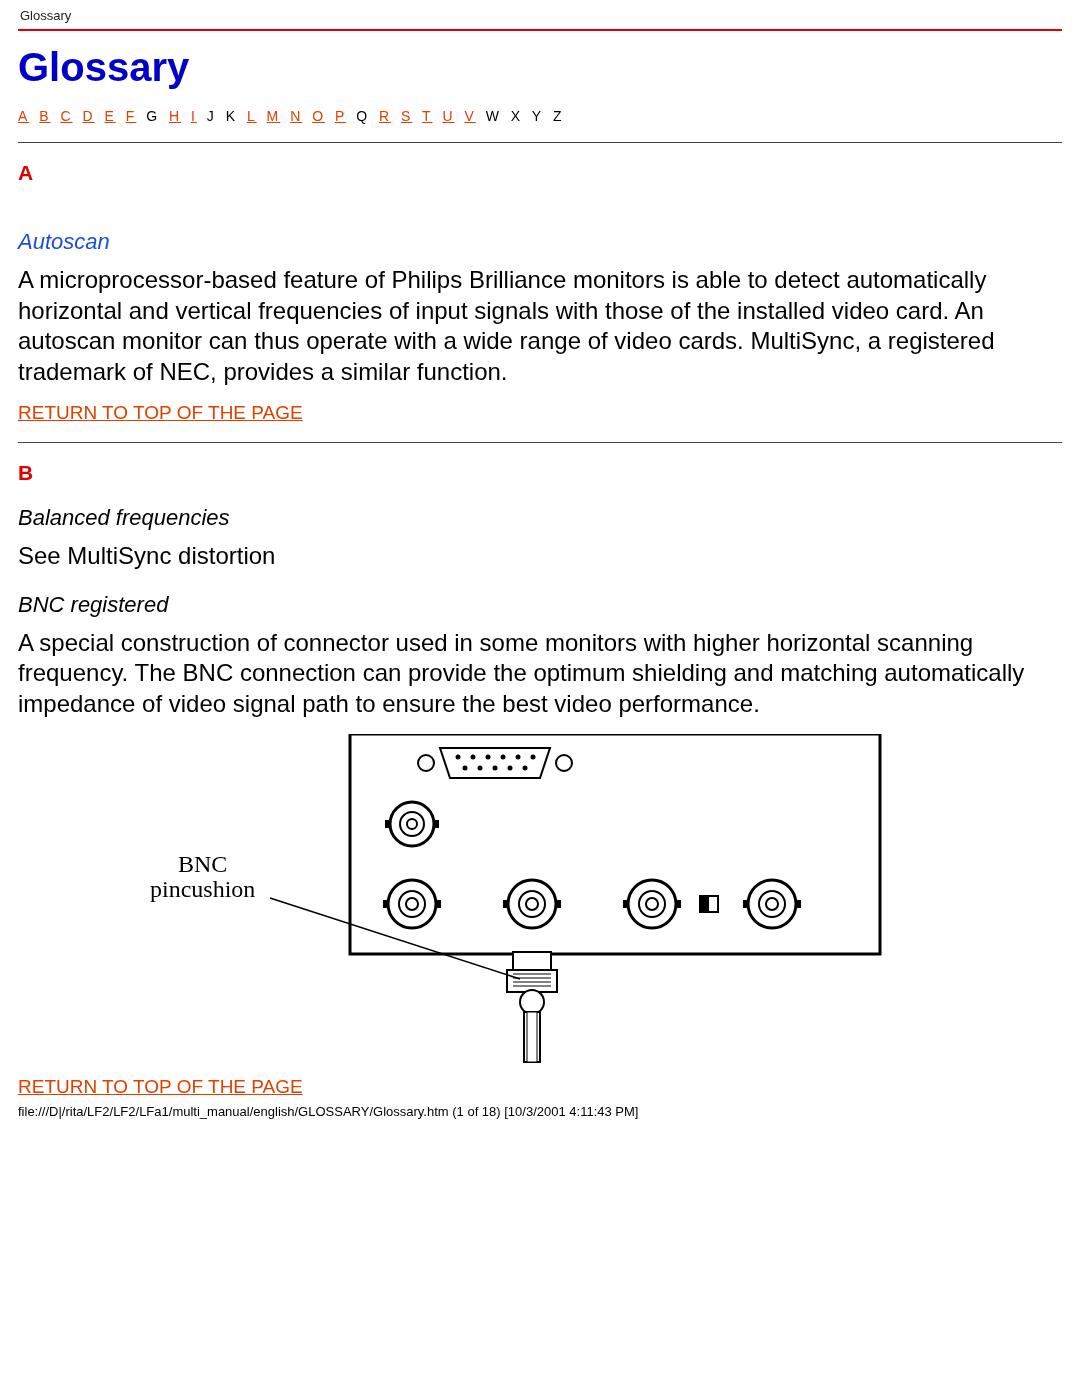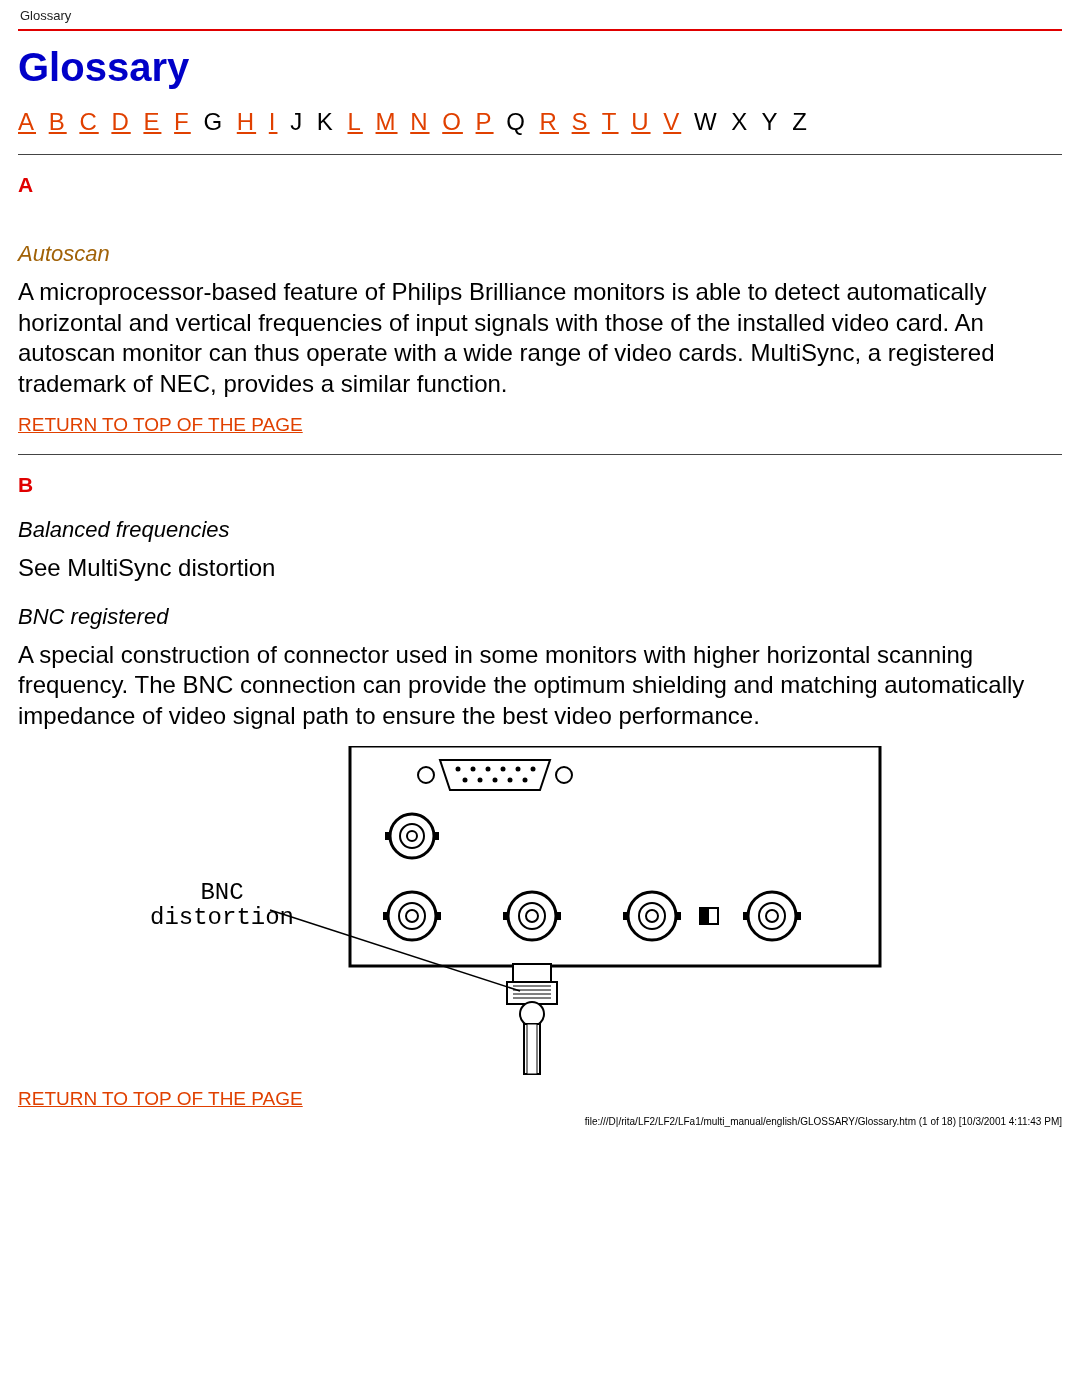--- a/index.html
+++ b/index.html
@@ -25,21 +25,21 @@
     border-top: 1px solid #444;
     margin: 18px 0 18px 0;
   }
   h1.title {
     color: #0000c8;
     font-size: 40px;
     font-weight: bold;
     margin: 14px 0 18px 0;
   }
   .alpha-index {
-    font-size: 24px;
+    font-size: 14px;
     letter-spacing: 2px;
     margin-bottom: 10px;
   }
   .alpha-index .link {
     color: #e04000;
     text-decoration: underline;
     margin-right: 4px;
   }
   .alpha-index .plain {
     color: #000;
@@ -51,21 +51,21 @@
     font-size: 21px;
     margin-top: 14px;
     margin-bottom: 12px;
   }
   .term {
     font-style: italic;
     font-size: 22px;
     margin: 20px 0 10px 0;
   }
   .term.blue {
-    color: #a16207;
+    color: #1d4ed8;
     margin-top: 44px;
   }
   .desc {
     font-size: 24px;
     line-height: 1.28;
     margin: 6px 0 14px 0;
   }
   .return-link {
     text-align: left;
     margin: 8px 0 6px 0;
@@ -81,24 +81,23 @@
     width: 760px;
   }
   .diagram-label {
     position: absolute;
     font-family: "Times New Roman", serif;
     font-size: 24px;
     text-align: center;
     line-height: 1.05;
   }
   .footer-path {
-    font-size: 10px;
+    font-size: 13px;
     margin-top: 4px;
     color: #000;
-    text-align: right;
   }
 </style>
 </head>
 <body>
 
 <div class="header-small">Glossary</div>
 <hr class="red-hr">
 
 <h1 class="title">Glossary</h1>
 
@@ -117,23 +116,23 @@
 <hr class="thin-hr">
 
 <div class="section-letter">B</div>
 <div class="term">Balanced frequencies</div>
 <div class="desc">See MultiSync distortion</div>
 
 <div class="term">BNC registered</div>
 <div class="desc">A special construction of connector used in some monitors with higher horizontal scanning frequency. The BNC connection can provide the optimum shielding and matching automatically impedance of video signal path to ensure the best video performance.</div>
 
 <div class="diagram-wrap" style="position:relative;">
-  <div class="diagram-label" style="left:-10px; top:134px;font-family:Liberation Mono, monospace;">
+  <div class="diagram-label" style="left:-10px; top:118px;">
     <span style="font-weight:normal;">BNC</span><br>
-    <span>distortion</span>
+    <span>pincushion</span>
   </div>
   <svg width="760" height="330" viewBox="0 0 760 330">
 
     <rect x="190" y="0" width="530" height="220" fill="#fff" stroke="#000" stroke-width="3"></rect>
 
     <g transform="translate(280,14)">
       <path d="M0 0 L110 0 L100 30 L10 30 Z" fill="#fff" stroke="#000" stroke-width="2"></path>
 
       <circle cx="18" cy="9" r="2.5" fill="#000"></circle>
         <circle cx="33" cy="9" r="2.5" fill="#000"></circle>

